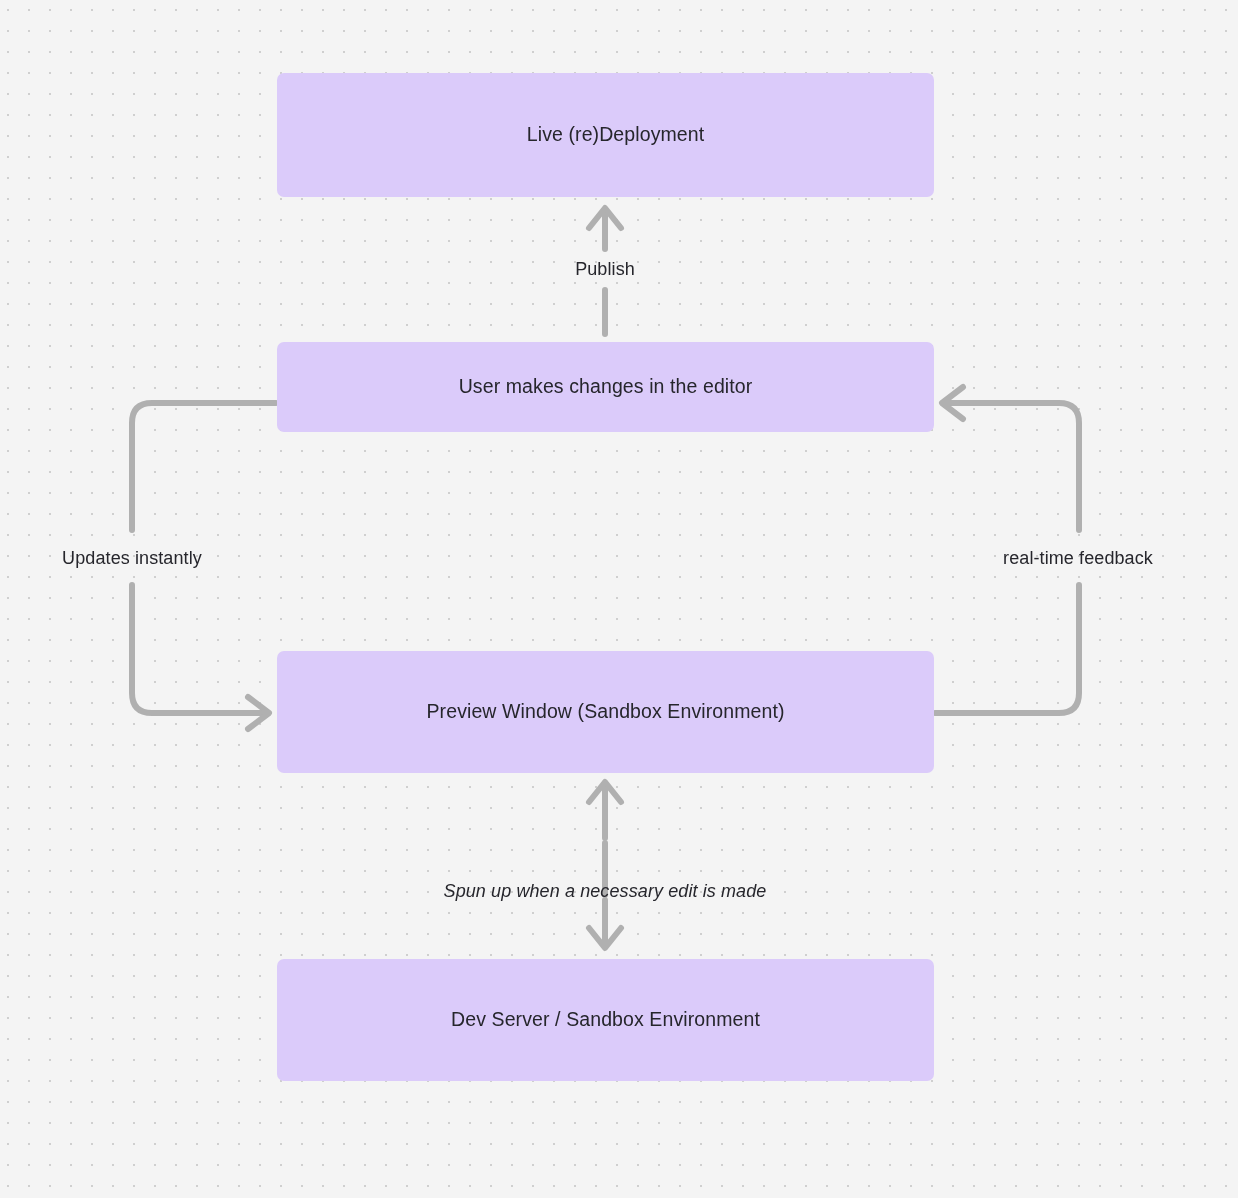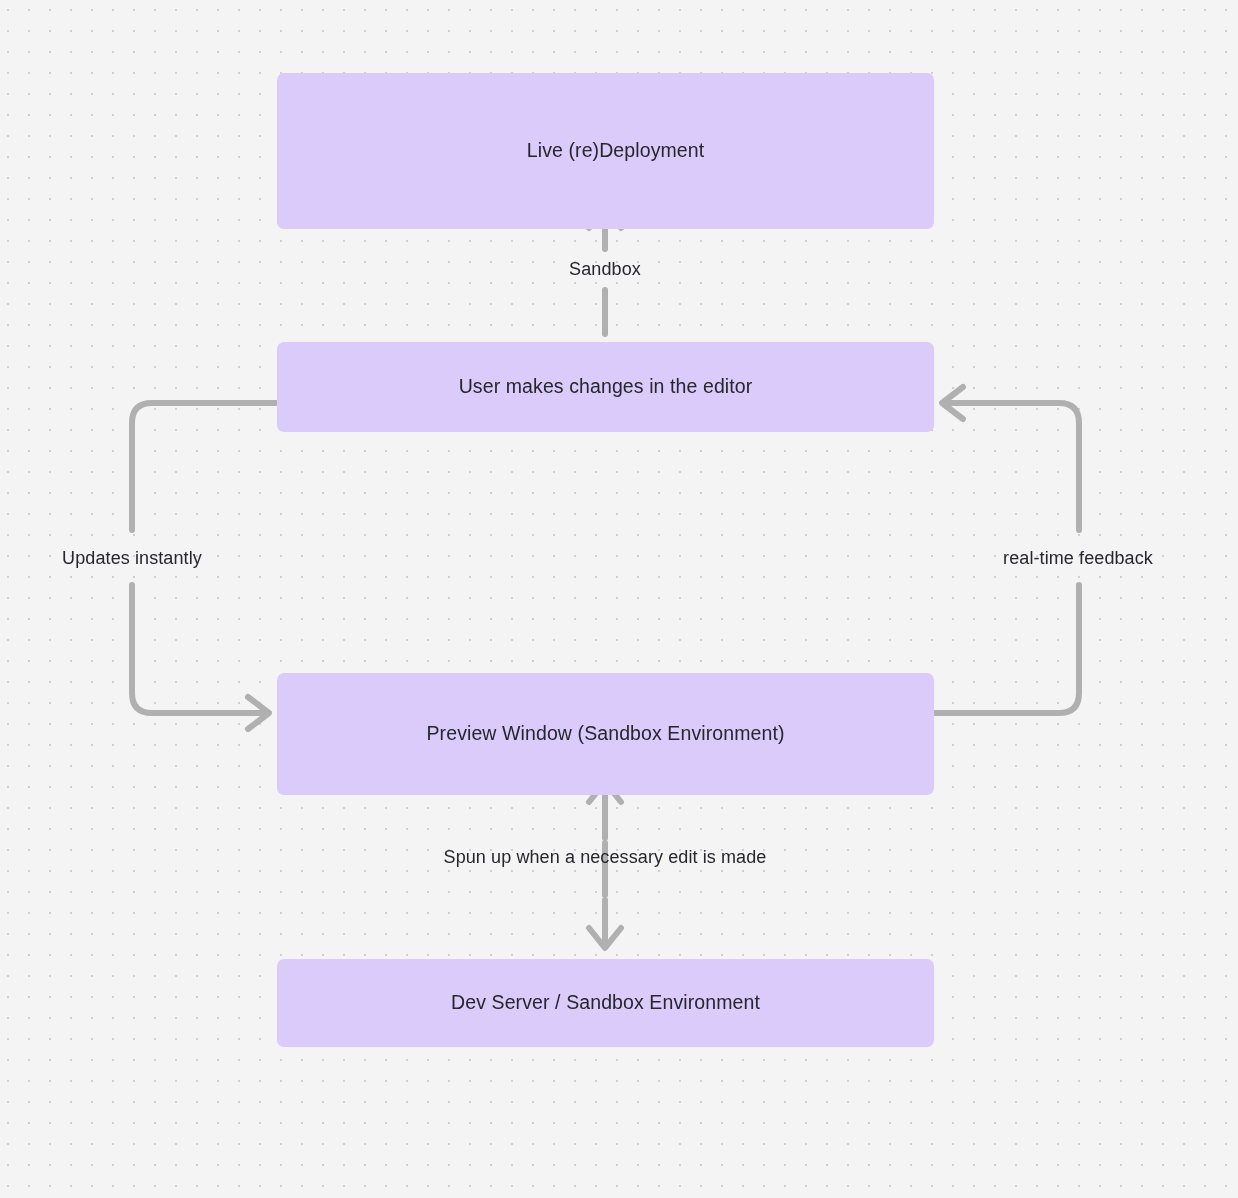--- a/index.html
+++ b/index.html
@@ -84,37 +84,37 @@
         <path d="M605 843 L605 895"></path>
         <path d="M605 838 L605 783"></path>
         <path d="M589 802 L605 782 L621 802"></path>
         <path d="M589 928 L605 948 L621 928"></path>
         <path d="M605 900 L605 946"></path>
       </g>
 
     </g>
   </svg>
 
-  <div class="node" style="left:277px; top:73px; width:657px; height:156px;padding-left:20px;">
+  <div class="node" style="left:277px; top:73px; width:657px; height:124px;padding-left:20px;">
     <span class="node-label">Live (re)Deployment</span>
   </div>
 
   <div class="node" style="left:277px; top:342px; width:657px; height:90px;">
     <span class="node-label">User makes changes in the editor</span>
   </div>
 
-  <div class="node" style="left:277px; top:651px; width:657px; height:122px;margin-top:22px;">
+  <div class="node" style="left:277px; top:651px; width:657px; height:122px;">
     <span class="node-label">Preview Window (Sandbox Environment)</span>
   </div>
 
-  <div class="node" style="left:277px; top:959px; width:657px; height:88px;">
+  <div class="node" style="left:277px; top:959px; width:657px; height:122px;">
     <span class="node-label">Dev Server / Sandbox Environment</span>
   </div>
 
-  <div class="edge-label" style="left:605px; top:269px;">Sandbox</div>
+  <div class="edge-label" style="left:605px; top:269px;">Publish</div>
 
   <div class="edge-label" style="left:132px; top:558px;">Updates instantly</div>
 
   <div class="edge-label" style="left:1078px; top:558px;text-align:right;">real-time feedback</div>
 
-  <div class="edge-label" style="left:605px; top:857px;">Spun up when a necessary edit is made</div>
+  <div class="edge-label" style="left:605px; top:891px;font-style:italic;">Spun up when a necessary edit is made</div>
 
 </div>
 
 </body></html>

